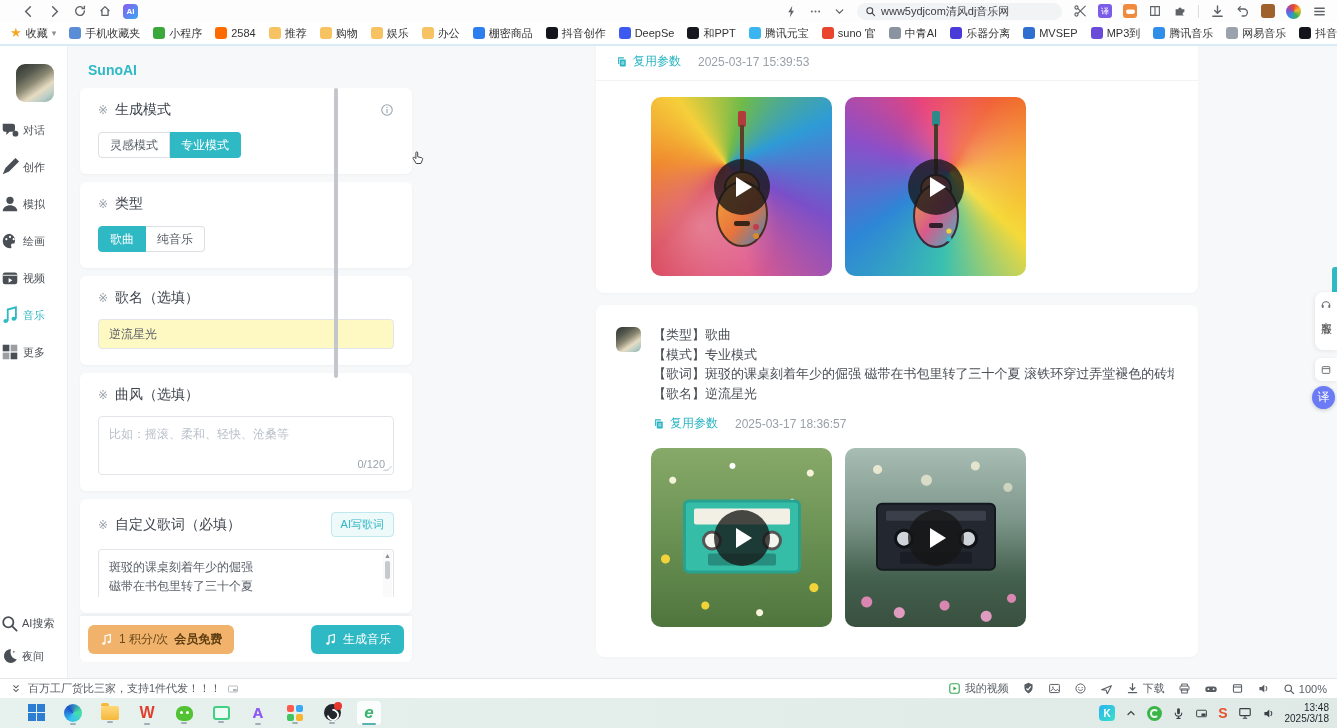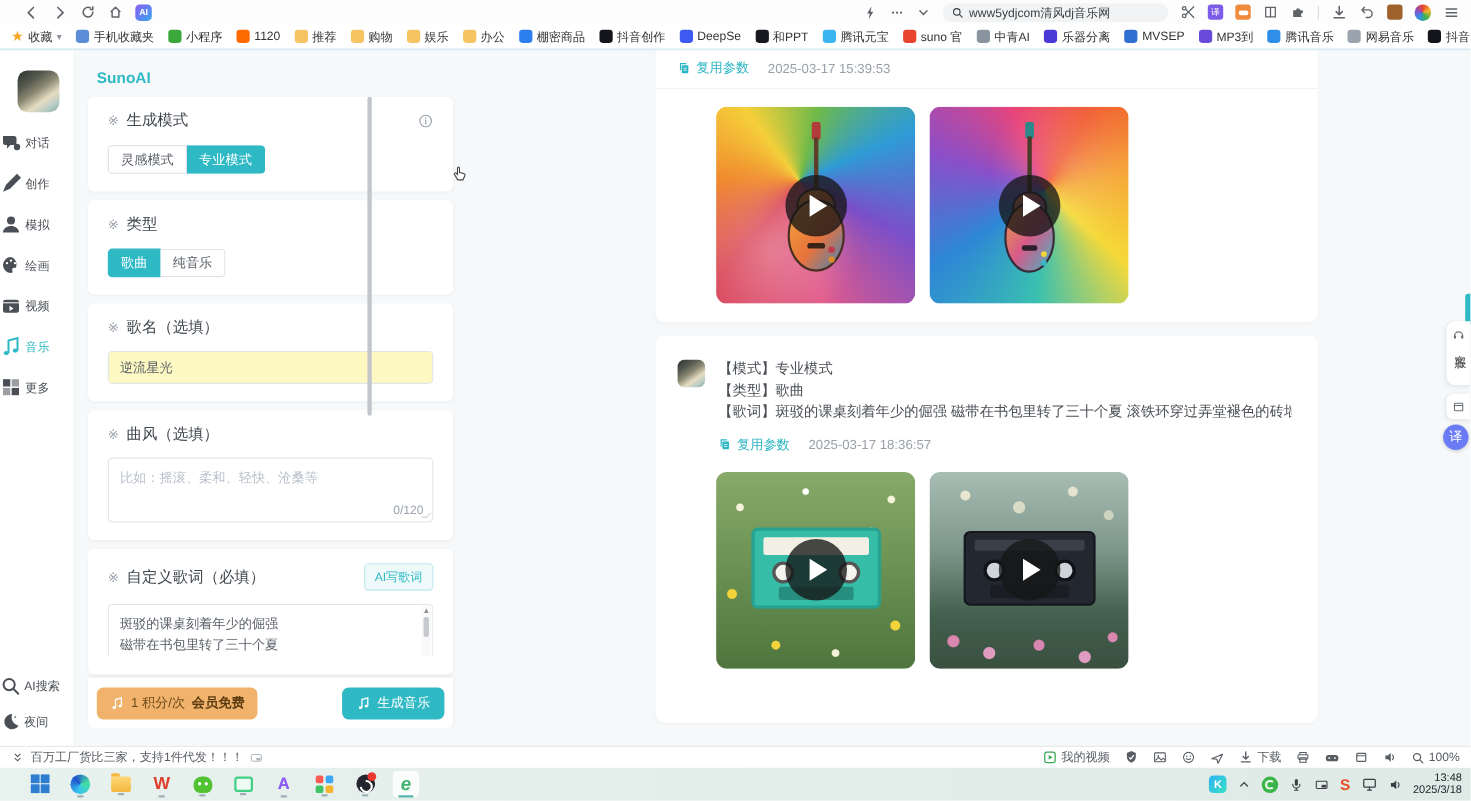--- a/index.html
+++ b/index.html
@@ -412,21 +412,21 @@
   <span class="bm">
       <span class="bm-ico" style="background: rgb(91, 141, 214);"></span>
       <span>手机收藏夹</span>
     </span>
   <span class="bm">
       <span class="bm-ico" style="background: rgb(59, 168, 59);"></span>
       <span>小程序</span>
     </span>
   <span class="bm">
       <span class="bm-ico" style="background: rgb(255, 106, 0);"></span>
-      <span>1120</span>
+      <span>2584</span>
     </span>
   <span class="bm">
       <span class="bm-ico" style="background: rgb(247, 194, 98);"></span>
       <span>推荐</span>
     </span>
   <span class="bm">
       <span class="bm-ico" style="background: rgb(247, 194, 98);"></span>
       <span>购物</span>
     </span>
   <span class="bm">
@@ -693,23 +693,24 @@
         </svg>
         <div class="play"></div>
       </div>
     </div>
   </div>
 
   <div class="card card2">
     <div class="msg">
       <div class="msg-avatar"></div>
       <div class="msg-lines">
+        <p>【类型】歌曲</p>
         <p>【模式】专业模式</p>
-        <p>【类型】歌曲</p>
         <p>【歌词】斑驳的课桌刻着年少的倔强 磁带在书包里转了三十个夏 滚铁环穿过弄堂褪色的砖墙 纸…</p>
+        <p>【歌名】逆流星光</p>
       </div>
     </div>
     <div class="reuse-row">
       <span class="reuse-link">
         <svg width="12" height="12" style="color:#2ab5c2">
             <use href="#i-copy"></use>
           </svg>
         <span>复用参数</span>
       </span>
       <span class="msg-time">2025-03-17 18:36:57</span>

